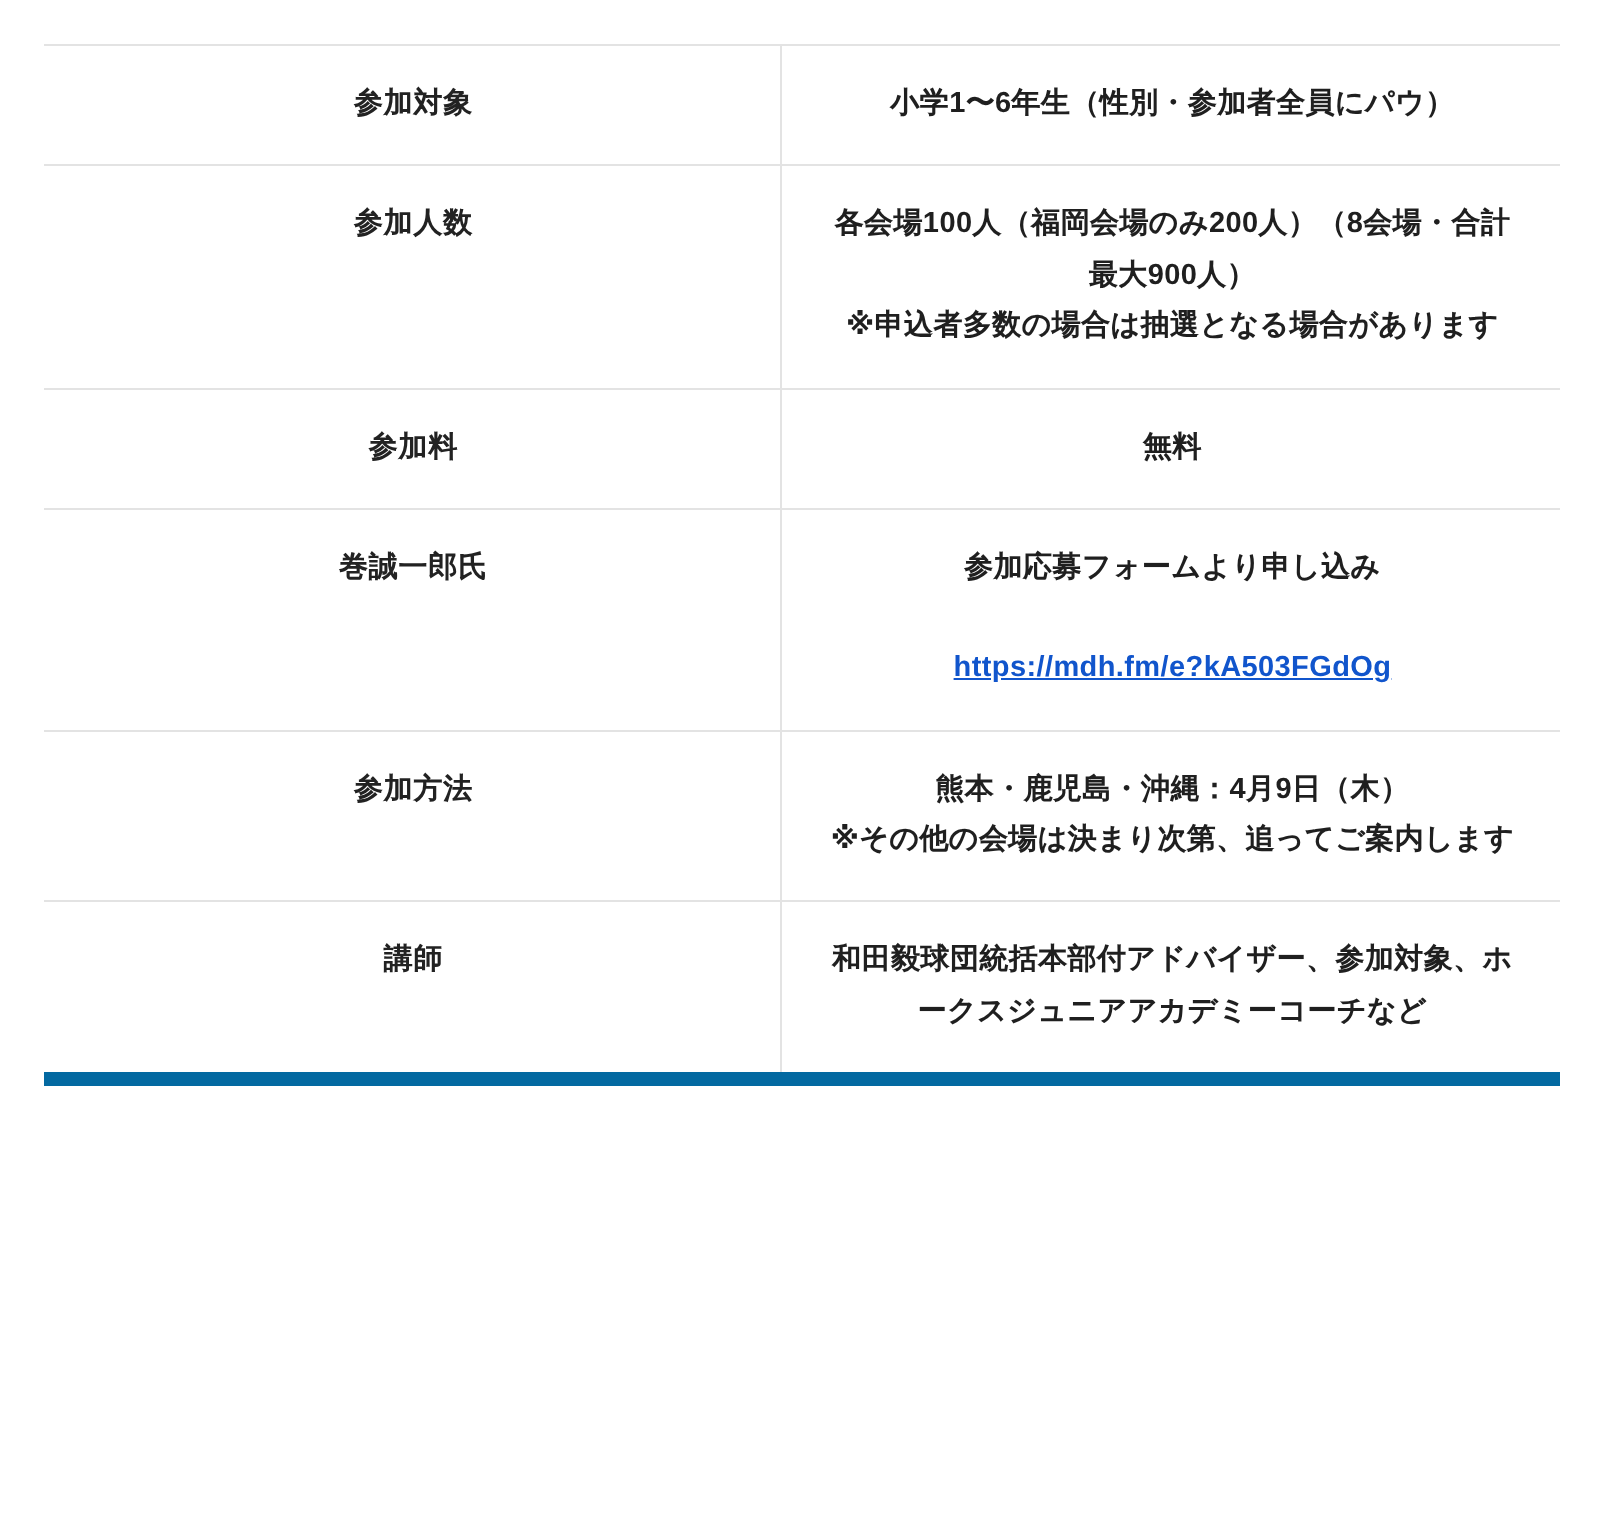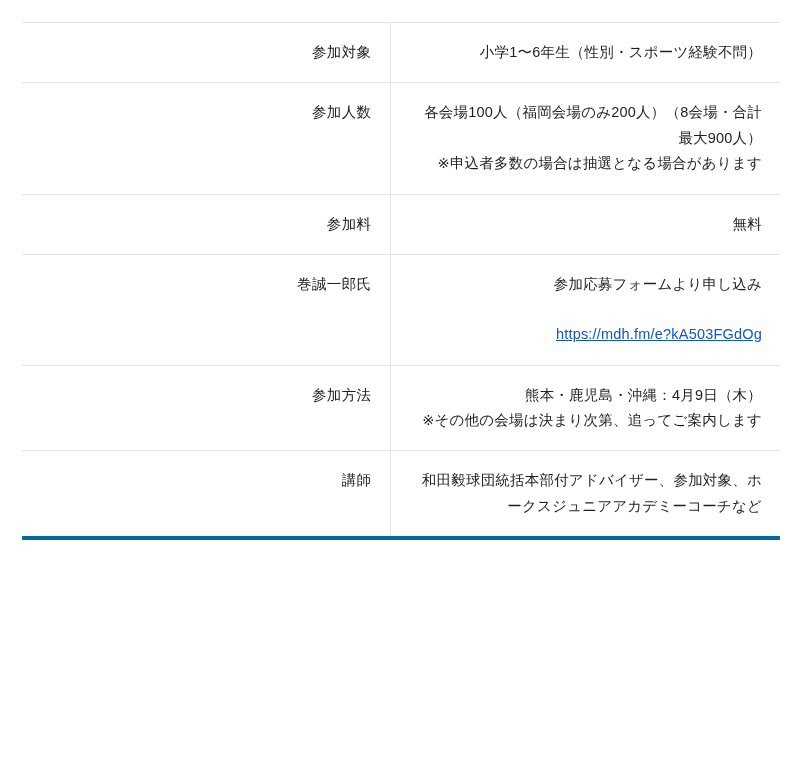--- a/index.html
+++ b/index.html
@@ -28,27 +28,27 @@
     font-size: 14.5px;
     line-height: 1.75;
   }
   table.info-table col.label-col { width: 368px; }
   table.info-table col.value-col { width: 390px; }
 
   table.info-table tr {
     border-top: 1px solid #e3e3e3;
   }
   table.info-table tr:last-child {
-    border-bottom: 4px solid #0369a1;
+    border-bottom: 7px solid #0369a1;
   }
   table.info-table th,
   table.info-table td {
     vertical-align: top;
-    text-align: right;
-    font-weight: normal;
+    text-align: center;
+    font-weight: bold;
     padding: 17px 18px 17px 20px;
     box-sizing: border-box;
   }
   table.info-table th.row-label {
     color: #222222;
     border-right: 1px solid #e3e3e3;
     letter-spacing: 0.4px;
   }
   table.info-table td.row-value {
     color: #1f1f1f;
@@ -69,21 +69,21 @@
 <div class="page">
   <table class="info-table">
     <colgroup>
       <col class="label-col">
       <col class="value-col">
     </colgroup>
     <tbody>
         <tr>
           <th class="row-label">参加対象</th>
           <td class="row-value">
-            <span class="value-line">小学1〜6年生（性別・スポーツ経験不問）</span>
+            <span class="value-line">小学1〜6年生（性別・参加者全員にパウ）</span>
           </td>
         </tr>
         <tr>
           <th class="row-label">参加人数</th>
           <td class="row-value">
             <span class="value-line">各会場100人（福岡会場のみ200人）（8会場・合計最大900人）</span>
             <span class="value-line">※申込者多数の場合は抽選となる場合があります</span>
           </td>
         </tr>
         <tr>

